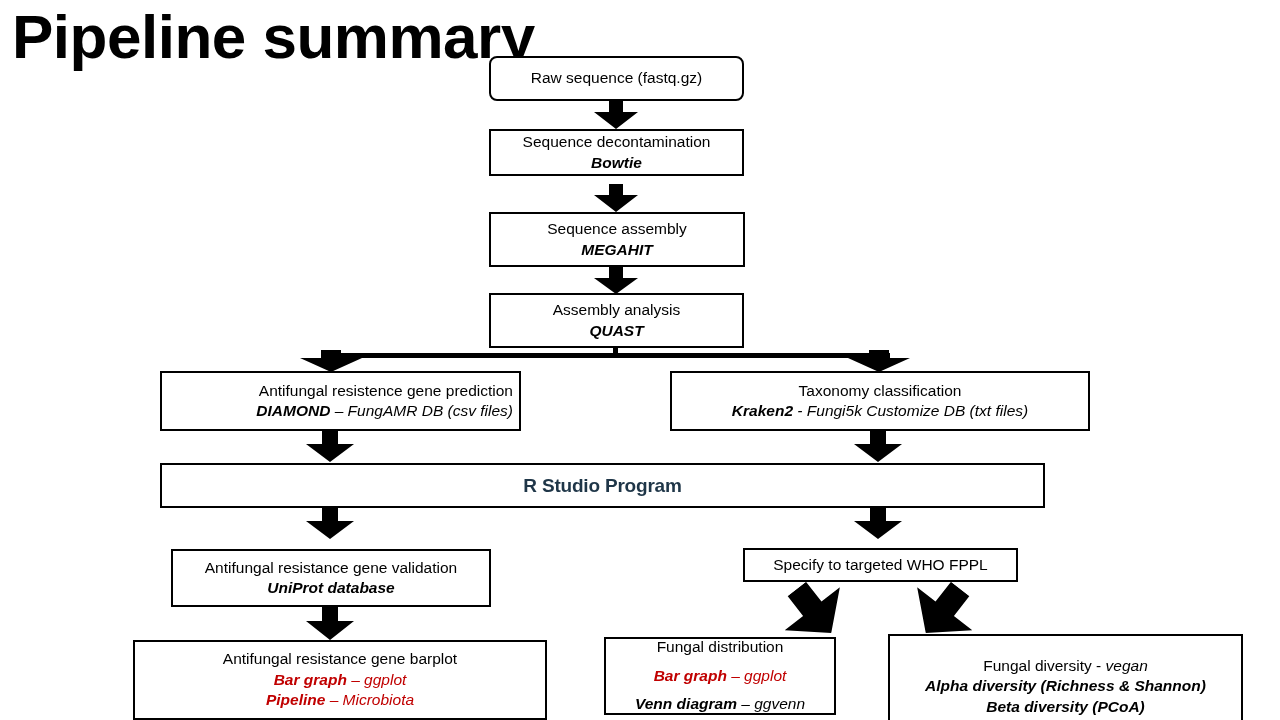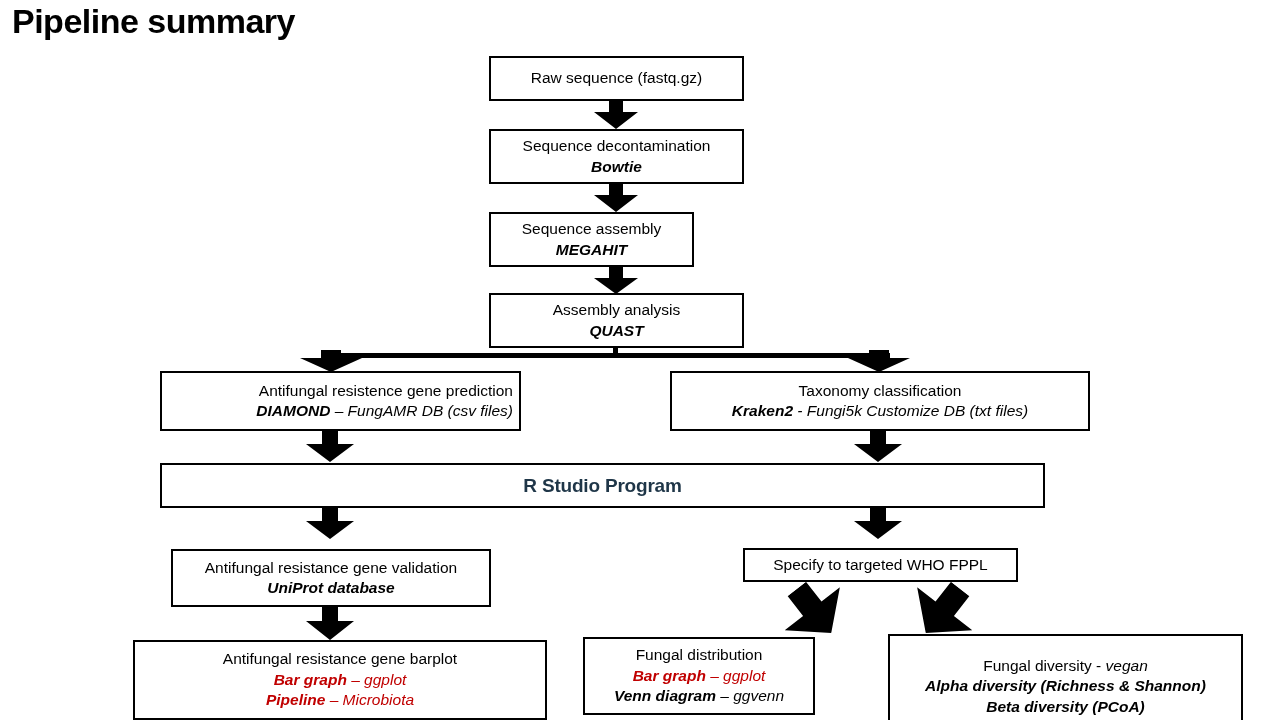--- a/index.html
+++ b/index.html
@@ -20,21 +20,21 @@
     position: absolute;
     left: 0; top: 0;
     width: 1280px;
     height: 720px;
   }
 
   .title {
     position: absolute;
     left: 12px;
     top: 4px;
-    font-size: 34px;
+    font-size: 62px;
     font-weight: bold;
     letter-spacing: -0.5px;
     line-height: 1.05;
     color: #000000;
     white-space: nowrap;
   }
 
   .node {
     position: absolute;
     box-sizing: border-box;
@@ -75,42 +75,42 @@
     background: #000000;
   }
 </style>
 </head>
 <body>
 
 <div id="stage">
 
   <div class="title">Pipeline summary</div>
 
-  <div class="node" style="left:489px; top:56px; width:255px; height:45px;">
+  <div class="node" style="left:489px; top:56px; width:255px; height:45px;border-radius:8px;">
     <div class="line">Raw sequence (fastq.gz)</div>
   </div>
 
   <div class="arrow" style="left:594px; top:101px; width:44px; height:28px;">
     <svg viewBox="0 0 44 28" preserveAspectRatio="none">
       <polygon points="15,0 29,0 29,11 44,11 22,28 0,11 15,11" fill="#000000"></polygon>
     </svg>
   </div>
 
-  <div class="node" style="left:489px; top:129px; width:255px; height:55px;">
+  <div class="node" style="left:489px; top:129px; width:255px; height:47px;">
     <div class="line">Sequence decontamination</div>
     <div class="line bi">Bowtie</div>
   </div>
 
   <div class="arrow" style="left:594px; top:184px; width:44px; height:28px;">
     <svg viewBox="0 0 44 28" preserveAspectRatio="none">
       <polygon points="15,0 29,0 29,11 44,11 22,28 0,11 15,11" fill="#000000"></polygon>
     </svg>
   </div>
 
-  <div class="node" style="left:489px; top:212px; width:205px; height:55px;">
+  <div class="node" style="left:489px; top:212px; width:256px; height:55px;">
     <div class="line">Sequence assembly</div>
     <div class="line bi">MEGAHIT</div>
   </div>
 
   <div class="arrow" style="left:594px; top:267px; width:44px; height:27px;">
     <svg viewBox="0 0 44 27" preserveAspectRatio="none">
       <polygon points="15,0 29,0 29,11 44,11 22,27 0,11 15,11" fill="#000000"></polygon>
     </svg>
   </div>
 
@@ -206,21 +206,21 @@
   <div class="node" style="left:133px; top:640px; width:414px; height:80px;">
     <div class="line">Antifungal resistance gene barplot</div>
     <div class="line">
       <span class="bi red">Bar graph</span><span class="it red"> – ggplot</span>
     </div>
     <div class="line">
       <span class="bi red">Pipeline</span><span class="it red"> – Microbiota</span>
     </div>
   </div>
 
-  <div class="node" style="left:583px; top:637px; width:232px; height:78px;">
+  <div class="node" style="left:604px; top:637px; width:232px; height:78px;gap:8px;">
     <div class="line">Fungal distribution</div>
     <div class="line">
       <span class="bi red">Bar graph</span><span class="it red"> – ggplot</span>
     </div>
     <div class="line">
       <span class="bi">Venn diagram</span><span class="it"> – ggvenn</span>
     </div>
   </div>
 
   <div class="node" style="left:888px; top:634px; width:355px; height:105px;">

